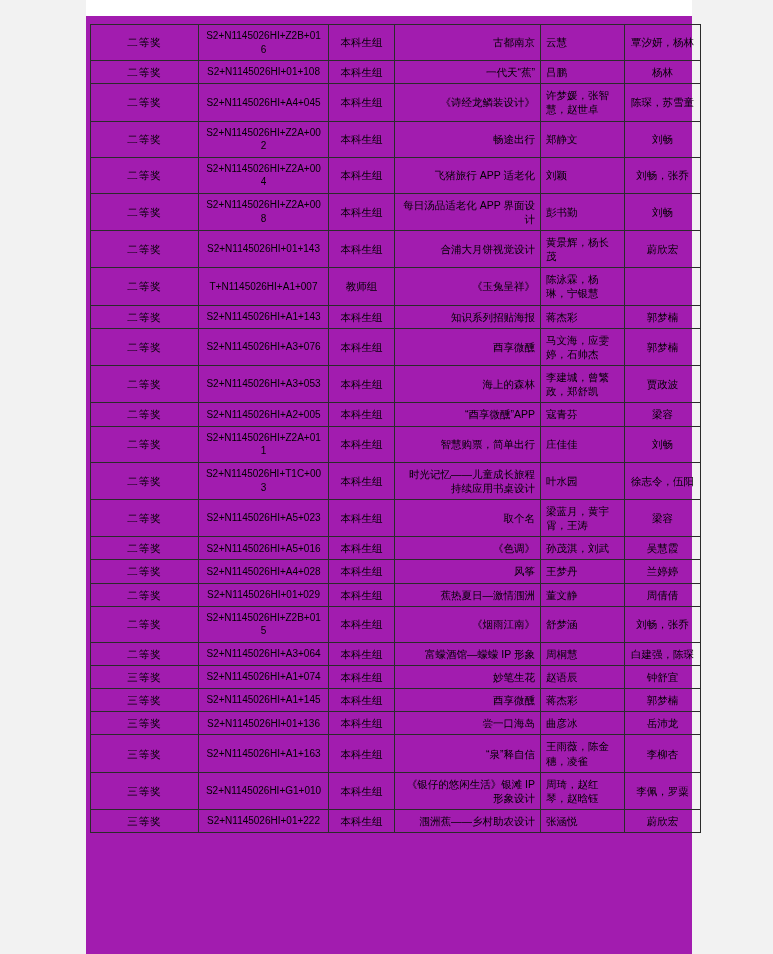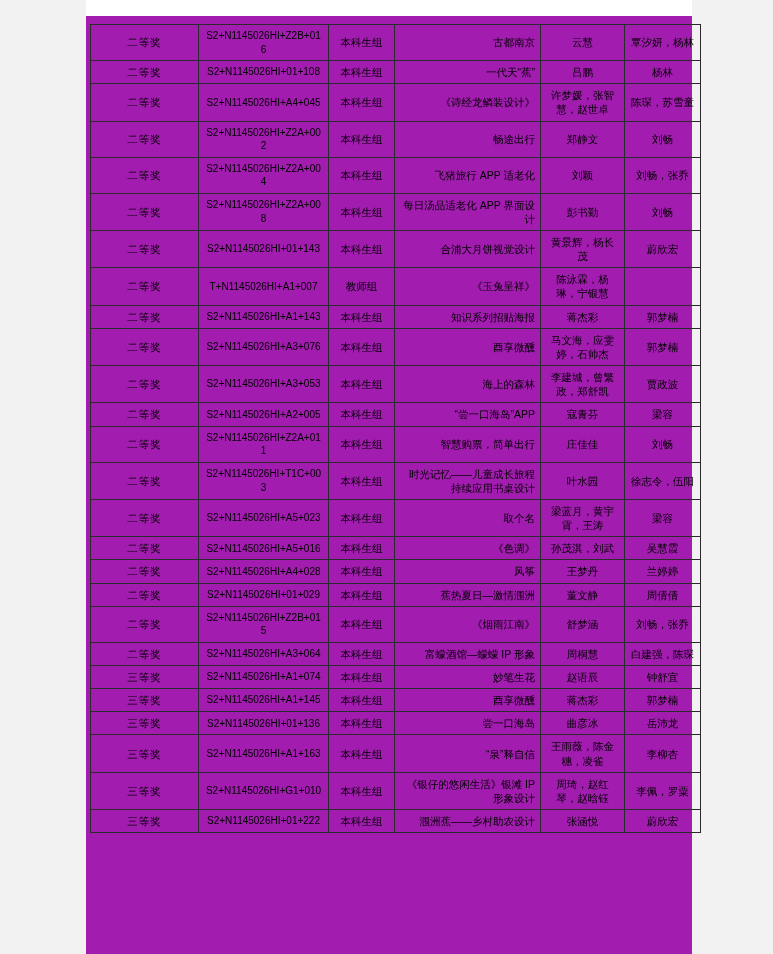--- a/index.html
+++ b/index.html
@@ -70,21 +70,21 @@
   td.c-group {
     width: 66px;
     text-align: center;
   }
   td.c-title {
     width: 146px;
     text-align: right;
   }
   td.c-author {
     width: 84px;
-    text-align: center;
+    text-align: left;
   }
   td.c-teacher {
     width: 76px;
     text-align: center;
   }
 </style>
 </head>
 <body>
 
 <div id="page">
@@ -191,21 +191,21 @@
           <td class="c-group">本科生组</td>
           <td class="c-title">海上的森林</td>
           <td class="c-author">李建城，曾繁政，郑舒凯</td>
           <td class="c-teacher">贾政波</td>
         </tr>
 
         <tr>
           <td class="c-award">二等奖</td>
           <td class="c-code">S2+N1145026HI+A2+005</td>
           <td class="c-group">本科生组</td>
-          <td class="c-title">“尝一口海岛”APP</td>
+          <td class="c-title">“酉享微醺”APP</td>
           <td class="c-author">寇青芬</td>
           <td class="c-teacher">梁容</td>
         </tr>
 
         <tr>
           <td class="c-award">二等奖</td>
           <td class="c-code">S2+N1145026HI+Z2A+011</td>
           <td class="c-group">本科生组</td>
           <td class="c-title">智慧购票，简单出行</td>
           <td class="c-author">庄佳佳</td>

